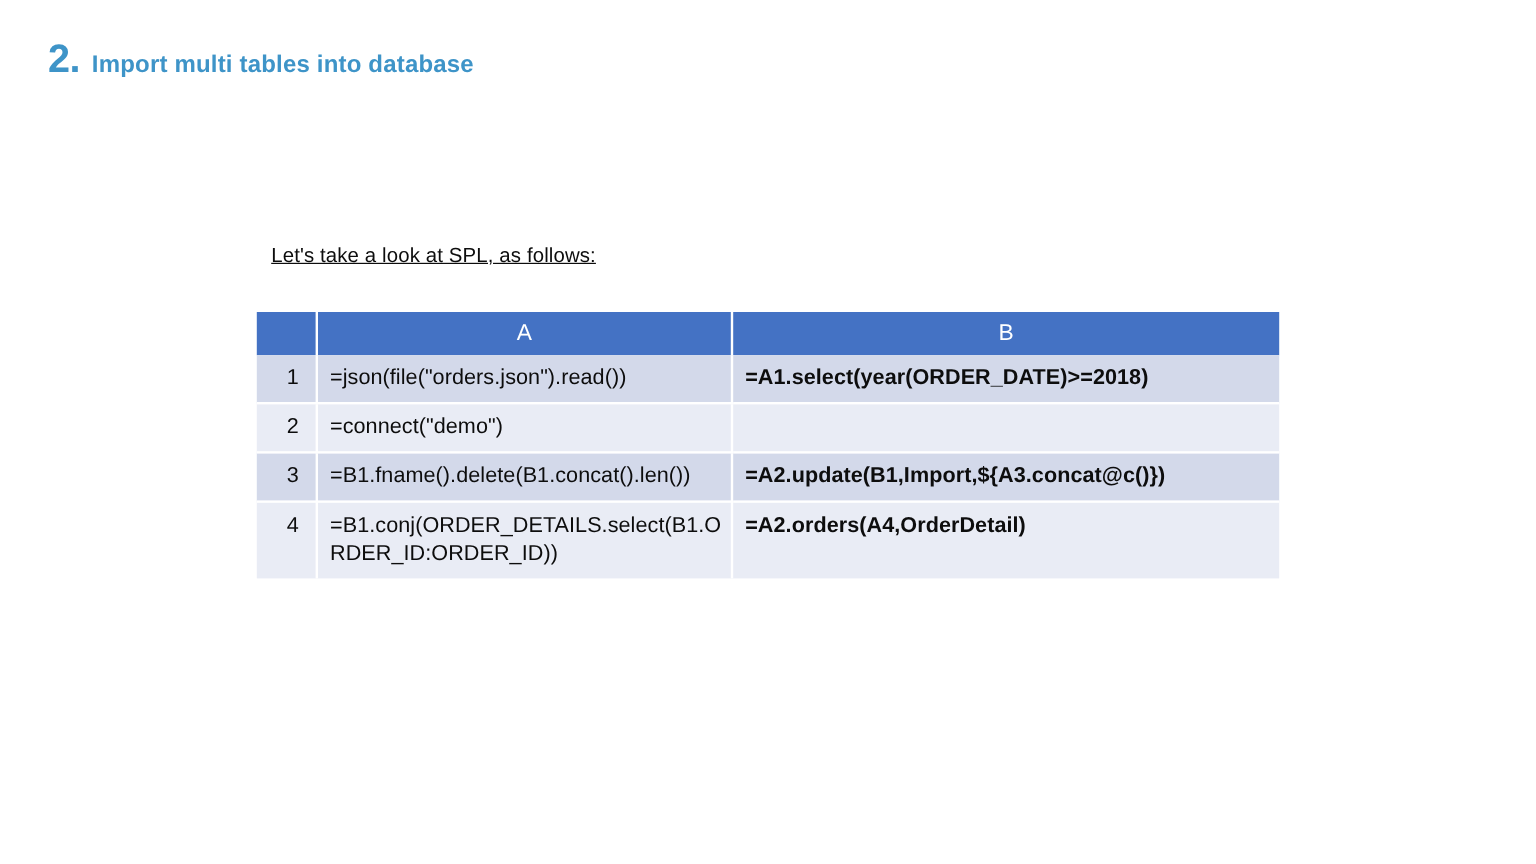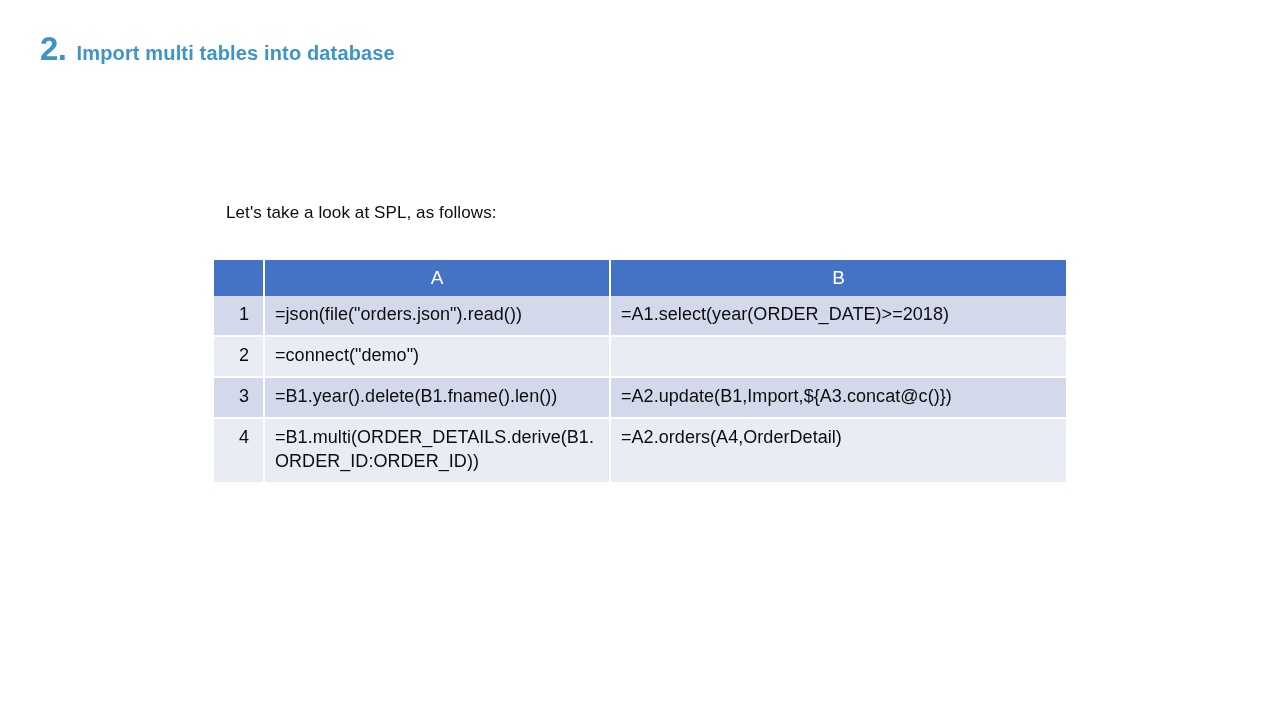--- a/index.html
+++ b/index.html
@@ -39,20 +39,21 @@
   }
 
   
   .intro-text {
     position: absolute;
     left: 226px;
     top: 203px;
     font-size: 17px;
     color: #0D0D0D;
     letter-spacing: 0.1px;
+    text-decoration: underline;
   }
 
   
   .spl-table {
     position: absolute;
     left: 214px;
     top: 260px;
     width: 852px;
     border-collapse: collapse;
     table-layout: fixed;
@@ -80,21 +81,21 @@
     font-size: 18px;
     color: #0D0D0D;
     vertical-align: top;
     padding: 7px 6px 8px 10px;
     border-right: 2px solid #FFFFFF;
     border-bottom: 2px solid #FFFFFF;
     word-break: break-all;
     line-height: 1.33;
     letter-spacing: 0.05px;
   }
-  .spl-table tbody td:last-child { border-right: none; }
+  .spl-table tbody td:last-child { border-right: none; font-weight: bold; }
   .spl-table tbody tr:last-child td { border-bottom: none; }
 
   .spl-table tbody td.cell-idx {
     text-align: right;
     padding-right: 14px;
     padding-left: 0;
     word-break: normal;
   }
   .spl-table tbody td.cell-empty { padding: 0; }
 </style>
@@ -127,22 +128,22 @@
       <td>=json(file("orders.json").read())</td>
       <td>=A1.select(year(ORDER_DATE)&gt;=2018)</td>
     </tr>
     <tr class="row-even">
       <td class="cell-idx">2</td>
       <td>=connect("demo")</td>
       <td class="cell-empty"></td>
     </tr>
     <tr class="row-odd">
       <td class="cell-idx">3</td>
-      <td>=B1.year().delete(B1.fname().len())</td>
+      <td>=B1.fname().delete(B1.concat().len())</td>
       <td>=A2.update(B1,Import,${A3.concat@c()})</td>
     </tr>
     <tr class="row-even">
       <td class="cell-idx">4</td>
-      <td>=B1.multi(ORDER_DETAILS.derive(B1.ORDER_ID:ORDER_ID))</td>
+      <td>=B1.conj(ORDER_DETAILS.select(B1.ORDER_ID:ORDER_ID))</td>
       <td>=A2.orders(A4,OrderDetail)</td>
     </tr>
   </tbody>
 </table>
 
 </body></html>

